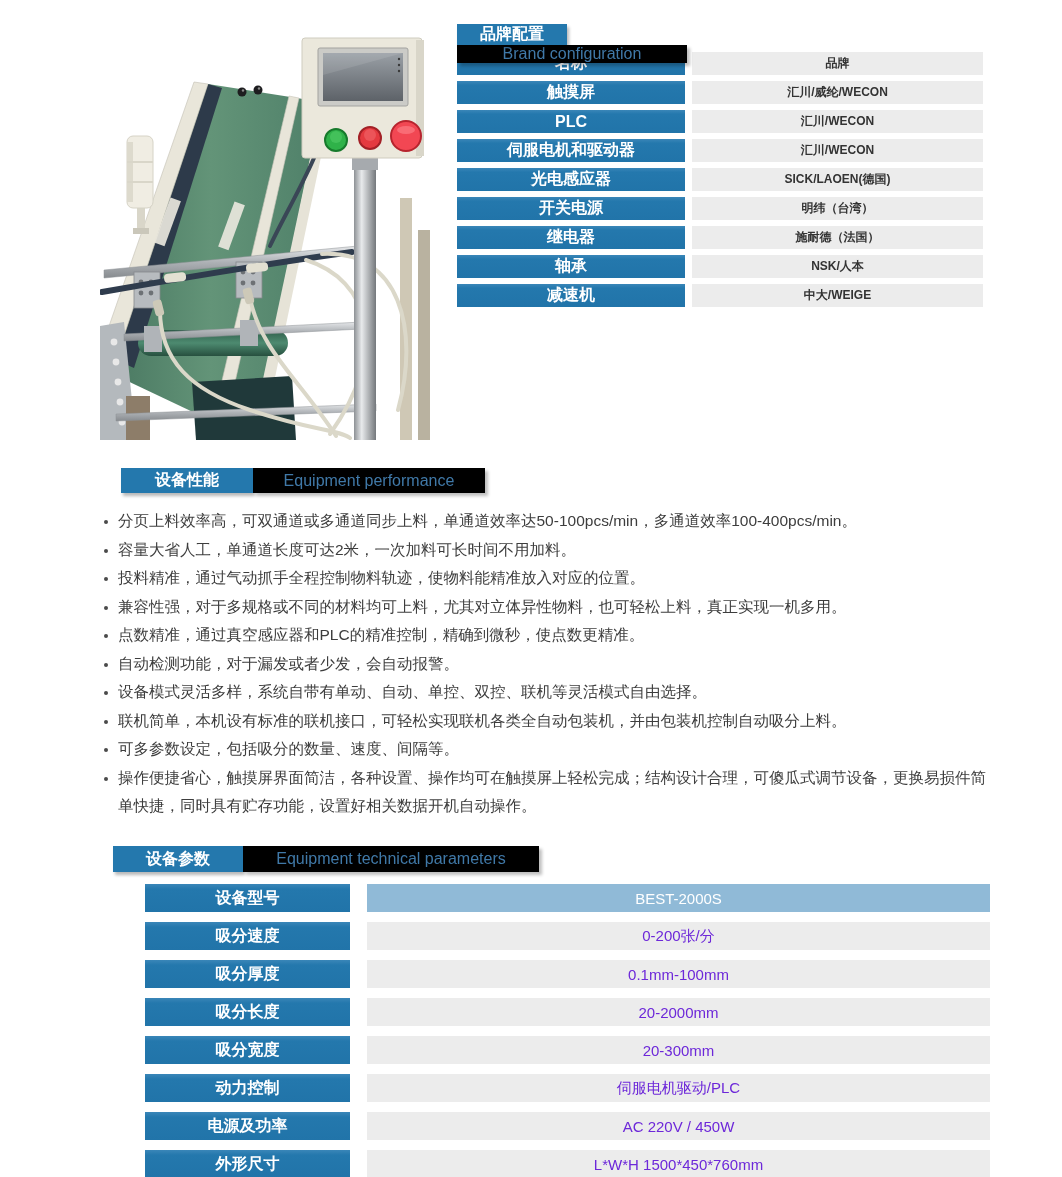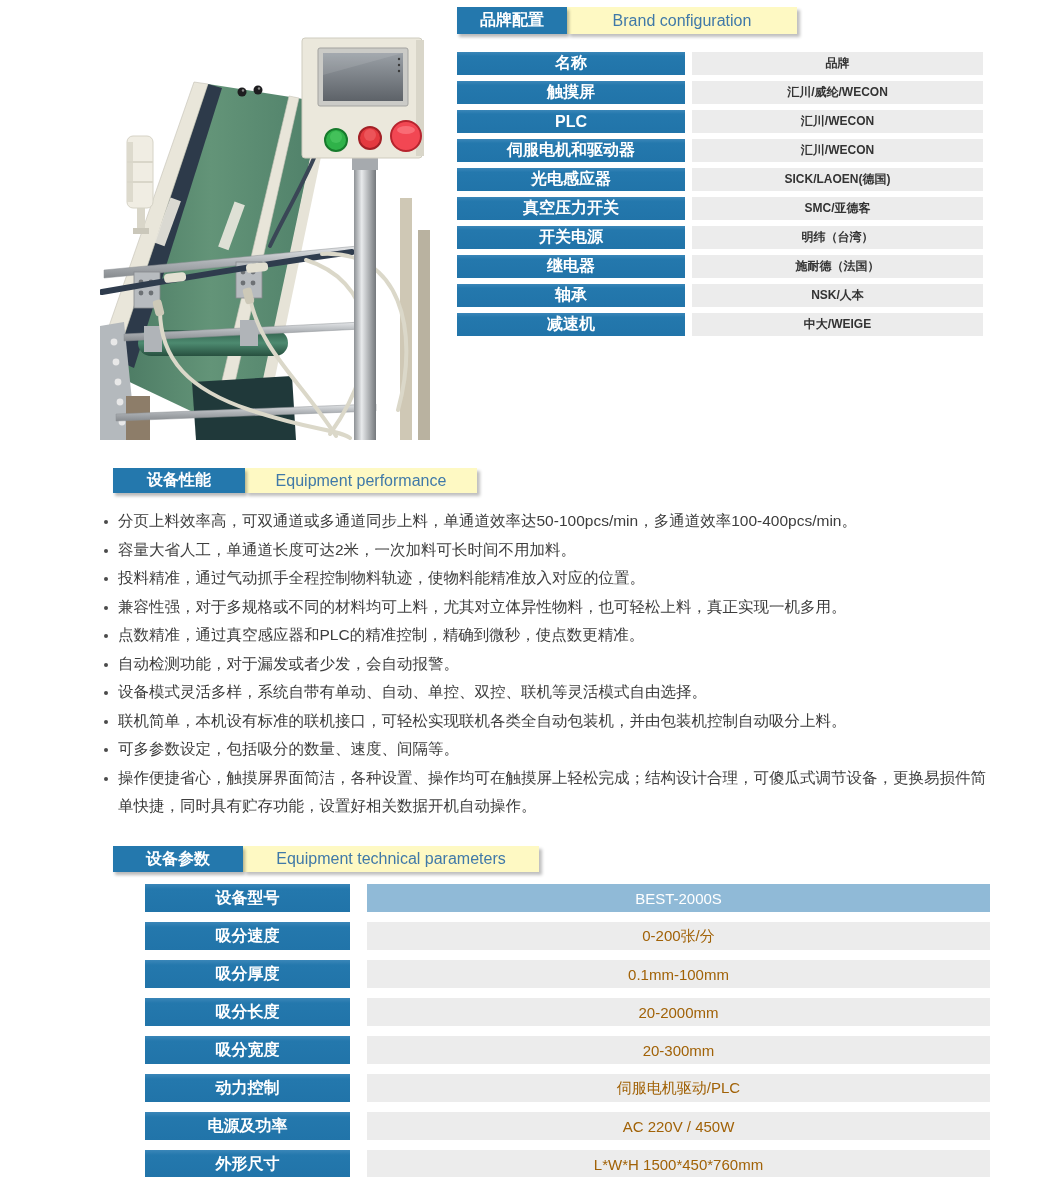--- a/index.html
+++ b/index.html
@@ -8,30 +8,30 @@
 
   
   .sec-header{position:absolute;display:flex;align-items:stretch;}
   .sec-header .blue-tab{
     background:#2478ad;color:#fff;font-weight:700;font-size:16px;
     display:flex;align-items:center;justify-content:center;
     box-shadow:2px 3px 3px rgba(0,0,0,.28);
     position:relative;z-index:2;
   }
   .sec-header .gray-tab{
-    background:#fef9c3;color:#4079a8;font-size:16px;
+    background:#000000;color:#4079a8;font-size:16px;
     display:flex;align-items:center;justify-content:center;
     box-shadow:3px 3px 3px rgba(0,0,0,.25);
     z-index:1;
   }
-  #brand-header{left:457px;top:7px;height:27px;}
+  #brand-header{left:457px;top:24px;height:27px;flex-direction:column;}
   #brand-header .blue-tab{width:110px;}
   #brand-header .gray-tab{width:230px;}
   #perf-header{left:113px;top:468px;height:25px;}
-  #perf-header .blue-tab{width:132px;}
+  #perf-header .blue-tab{width:132px;margin-left:8px;}
   #perf-header .gray-tab{width:232px;}
   #param-header{left:113px;top:846px;height:26px;}
   #param-header .blue-tab{width:130px;}
   #param-header .gray-tab{width:296px;}
 
   
   .brand-table{position:absolute;left:457px;top:52px;width:526px;}
   .brand-row{display:grid;grid-template-columns:228px 1fr;column-gap:7px;height:23px;margin-bottom:6px;}
   .brand-row .key{
     background:linear-gradient(180deg,#3a86b8 0%,#2478ad 18%,#2174a9 100%);
@@ -51,21 +51,21 @@
 
   
   .param-table{position:absolute;left:113px;top:884px;width:877px;}
   .param-row{display:grid;grid-template-columns:205px 1fr;column-gap:17px;height:28px;margin-bottom:10px;padding-left:32px;}
   .param-row .key{
     background:linear-gradient(180deg,#3a86b8 0%,#2478ad 18%,#2174a9 100%);
     color:#fff;font-weight:700;font-size:16px;
     display:flex;align-items:center;justify-content:center;
   }
   .param-row .val{
-    background:#ececec;color:#a16207;font-size:15px;
+    background:#ececec;color:#6d28d9;font-size:15px;
     display:flex;align-items:center;justify-content:center;
   }
   .param-row.highlight .val{background:#90bad7;color:#fff;}
 
   
   .photo{position:absolute;left:100px;top:30px;width:340px;height:410px;}
 </style>
 </head>
 <body>
 
@@ -215,24 +215,20 @@
       </div>
       <div class="brand-row">
         <div class="key">伺服电机和驱动器</div>
         <div class="val">汇川/WECON</div>
       </div>
       <div class="brand-row">
         <div class="key">光电感应器</div>
         <div class="val">SICK/LAOEN(德国)</div>
       </div>
       <div class="brand-row">
-        <div class="key">真空压力开关</div>
-        <div class="val">SMC/亚德客</div>
-      </div>
-      <div class="brand-row">
         <div class="key">开关电源</div>
         <div class="val">明纬（台湾）</div>
       </div>
       <div class="brand-row">
         <div class="key">继电器</div>
         <div class="val">施耐德（法国）</div>
       </div>
       <div class="brand-row">
         <div class="key">轴承</div>
         <div class="val">NSK/人本</div>

